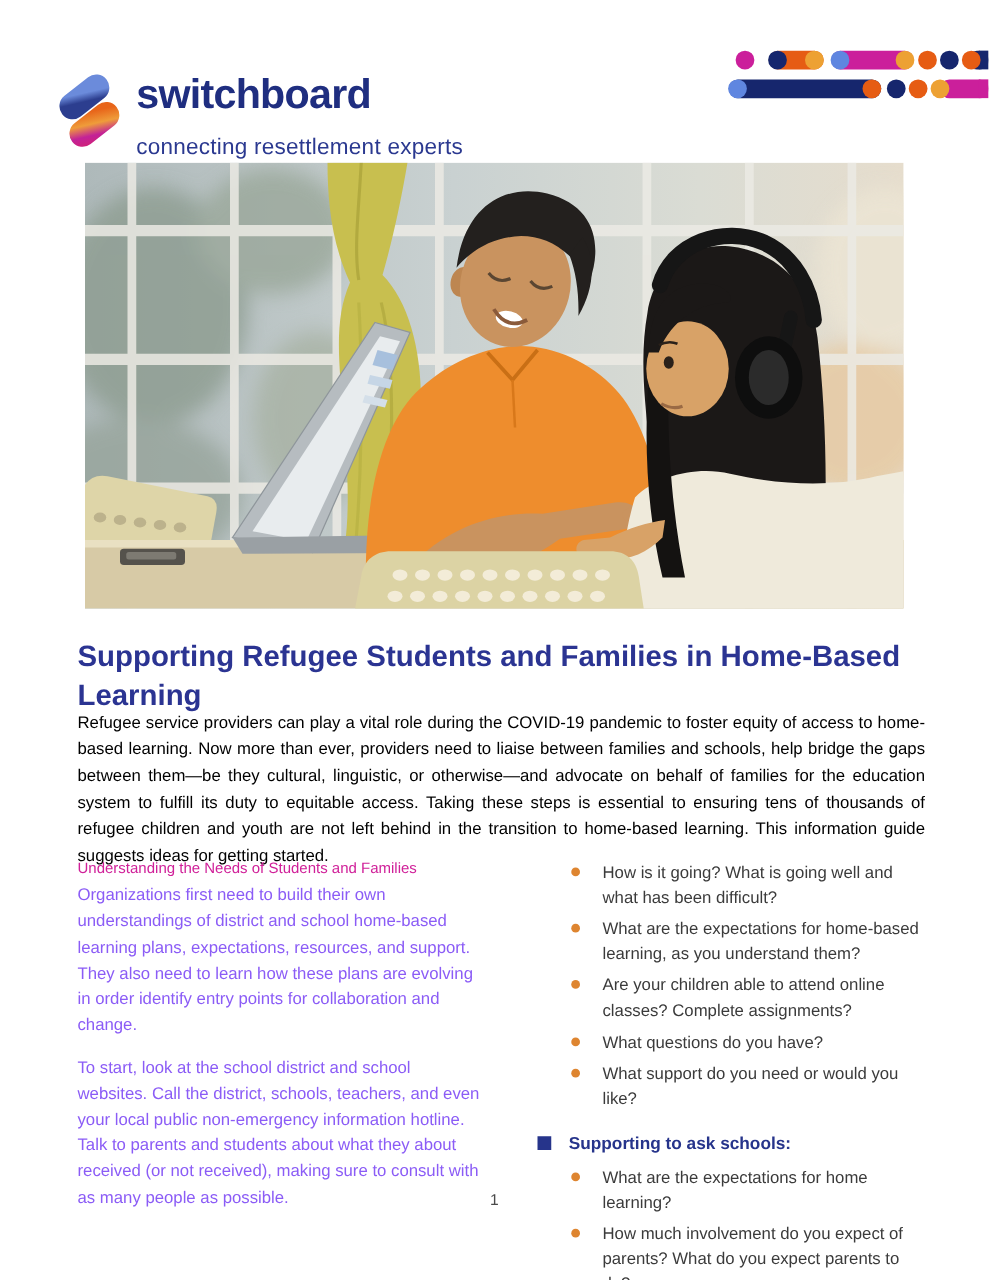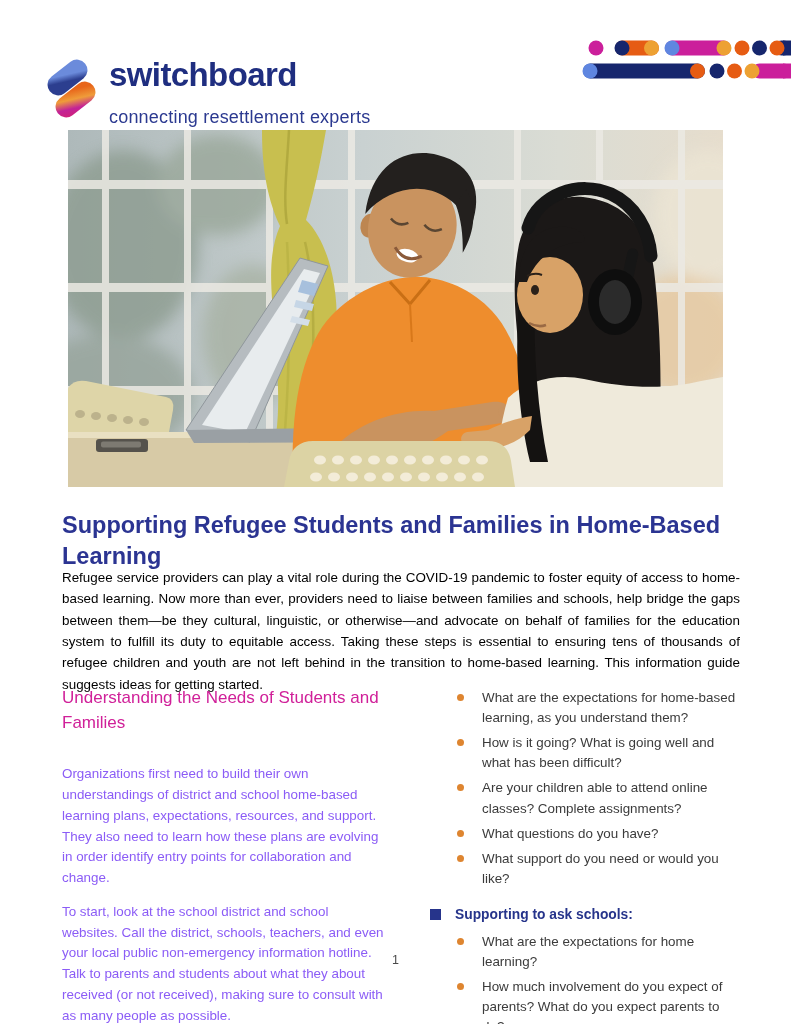--- a/index.html
+++ b/index.html
@@ -31,21 +31,21 @@
   }
   .doc-intro {
     position:absolute; left:62px; top:567px; width:678px;
     font-size:13.4px; color:#000000; line-height:1.59; text-align:justify;
   }
 
   .col-left  { position:absolute; left:62px;  top:686px; width:322px; }
   .col-right { position:absolute; left:430px; top:688px; width:308px; }
 
   .section-heading-pink {
-    font-size:17px; font-weight:400; color:#d02099; line-height:1.45; margin-bottom:29px;
+    font-size:12px; font-weight:400; color:#d02099; line-height:1.45; margin-bottom:3px;
   }
   .body-para {
     font-size:13.4px; color:#8b5cf6; line-height:1.55; margin-bottom:13px;
   }
 
   .qa-section { margin-bottom:17px; }
   .qa-heading { display:flex; align-items:flex-start; gap:14px; margin-bottom:8px; }
   .sq {
     flex:0 0 auto; width:11px; height:11px; background:#26348b; margin-top:3px;
   }
@@ -273,22 +273,22 @@
     <div>
         <p class="body-para">Organizations first need to build their own understandings of district and school home-based learning plans, expectations, resources, and support. They also need to learn how these plans are evolving in order identify entry points for collaboration and change.</p>
         <p class="body-para">To start, look at the school district and school websites. Call the district, schools, teachers, and even your local public non-emergency information hotline. Talk to parents and students about what they about received (or not received), making sure to consult with as many people as possible.</p>
       </div>
   </div>
 
   <div class="col-right">
     <div>
         <div class="qa-section">
           <ul class="qa-list">
+            <li>How is it going? What is going well and what has been difficult?</li>
             <li>What are the expectations for home-based learning, as you understand them?</li>
-            <li>How is it going? What is going well and what has been difficult?</li>
             <li>Are your children able to attend online classes? Complete assignments?</li>
             <li>What questions do you have?</li>
             <li>What support do you need or would you like?</li>
           </ul>
         </div>
         <div class="qa-section">
           <div class="qa-heading">
             <span class="sq"></span>
             <span class="qa-heading-text">Supporting to ask schools:</span>
           </div>

